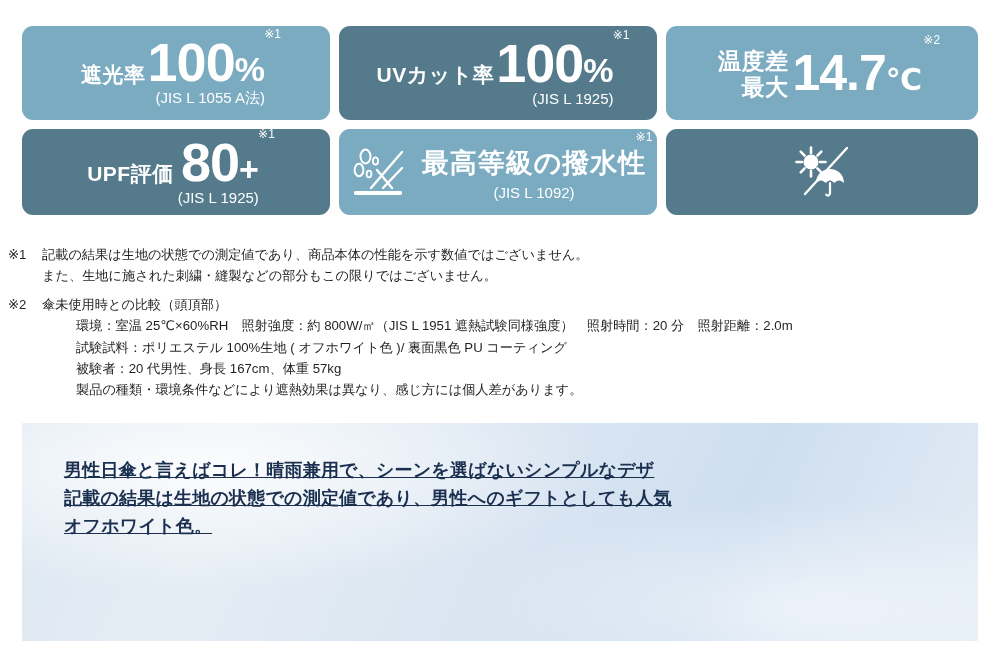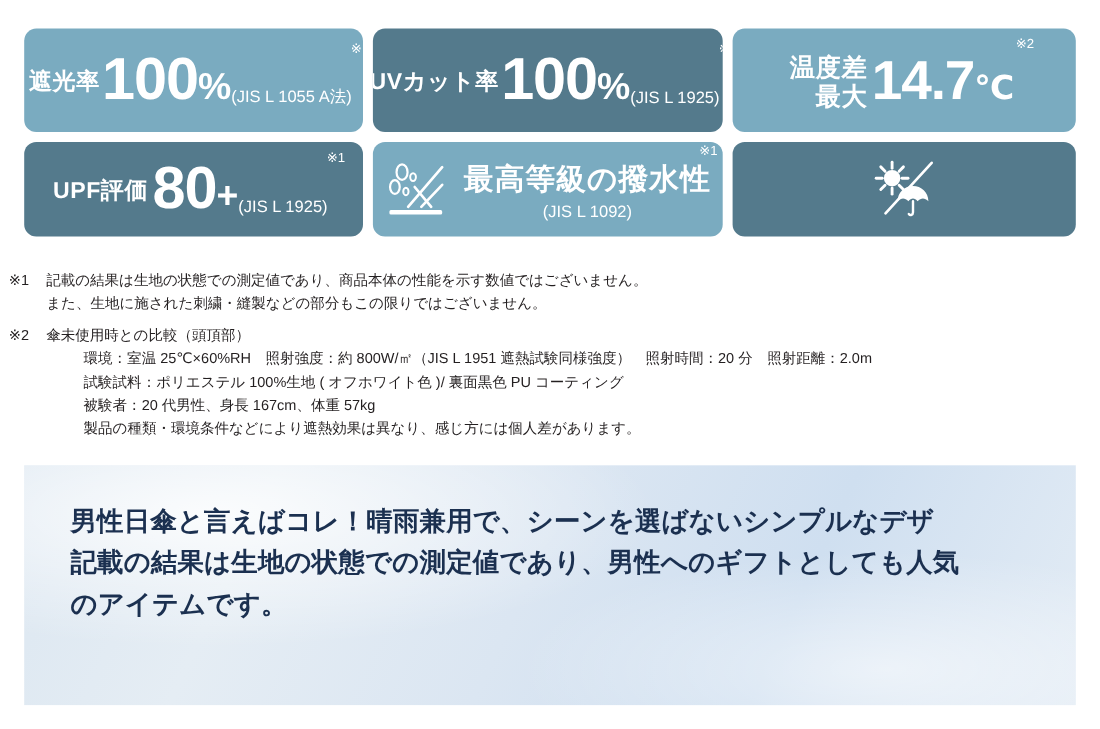--- a/index.html
+++ b/index.html
@@ -79,21 +79,21 @@
   .ref {
     font-size: 12px;
     font-weight: normal;
     line-height: 1;
     white-space: nowrap;
   }
 
   
   .numblock {
     display: flex;
-    flex-direction: row;
+    flex-direction: column;
     align-items: flex-end;
   }
   .numrow {
     display: flex;
     align-items: baseline;
   }
   .reftop {
     position: absolute;
   }
 
@@ -133,24 +133,25 @@
     background:
       radial-gradient(ellipse 60% 80% at 18% 20%, rgba(255,255,255,0.85), rgba(255,255,255,0) 70%),
       radial-gradient(ellipse 50% 70% at 82% 85%, rgba(255,255,255,0.55), rgba(255,255,255,0) 70%),
       linear-gradient(115deg, #dce7f1 0%, #e5edf4 22%, #dbe6f2 48%, #cfdff0 72%, #e3ecf5 100%);
   }
   .desc-text {
     position: absolute;
     left: 42px; top: 33px;
     width: 880px;
     color: #1b3050;
-    font-size: 24px;
+    font-size: 18px;
     font-weight: bold;
     line-height: 1.56;
     letter-spacing: 0.2px;
+    text-decoration: underline;
   }
   .desc-line { white-space: nowrap; }
 </style>
 </head>
 <body>
 
 <div class="page">
 
   <div class="feature-grid">
 
@@ -282,17 +283,17 @@
         <span class="fn-line fn-indent" style="display:inline-block;">製品の種類・環境条件などにより遮熱効果は異なり、感じ方には個人差があります。</span>
       </span>
     </div>
 
   </div>
 
   <div class="desc-panel">
     <div class="desc-text">
       <div class="desc-line">男性日傘と言えばコレ！晴雨兼用で、シーンを選ばないシンプルなデザ</div>
       <div class="desc-line">記載の結果は生地の状態での測定値であり、男性へのギフトとしても人気</div>
-      <div class="desc-line">のアイテムです。</div>
+      <div class="desc-line">オフホワイト色。</div>
     </div>
   </div>
 
 </div>
 
 </body></html>

